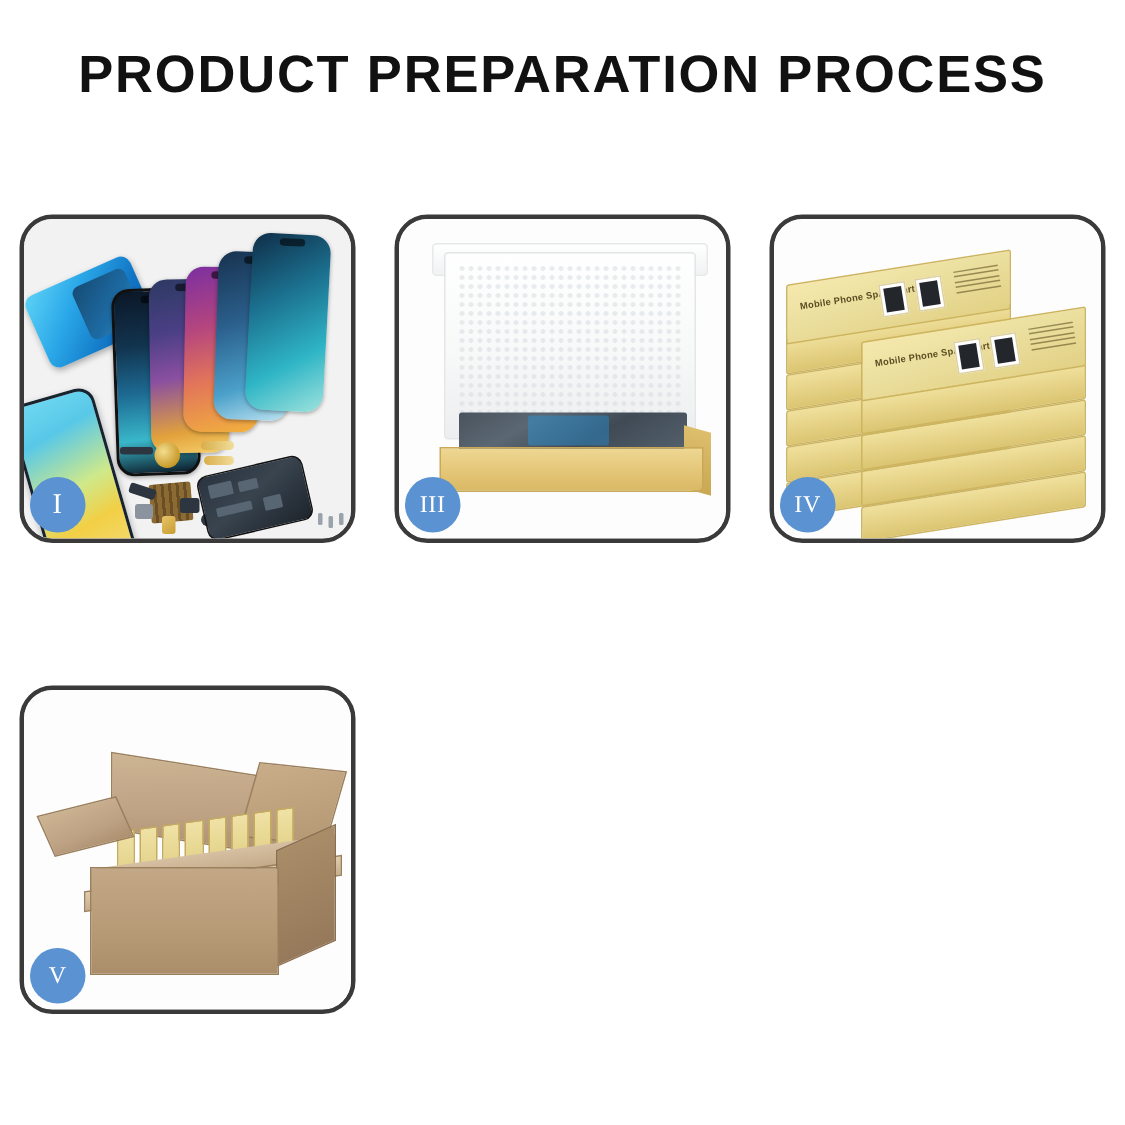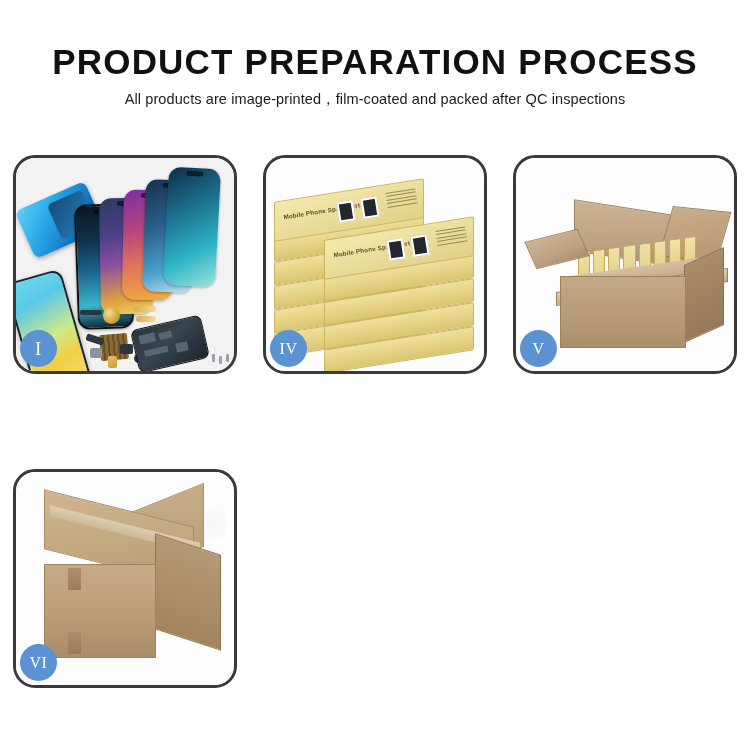--- a/index.html
+++ b/index.html
@@ -5,21 +5,21 @@
   * { box-sizing: border-box; margin: 0; padding: 0; }
 
   body {
     width: 750px;
     height: 750px;
     background: #ffffff;
     font-family: "Liberation Sans", sans-serif;
     overflow: hidden;
   }
 
-  .page { position: relative; width: 750px; height: 616px; background:#fff;margin-top:12px; }
+  .page { position: relative; width: 750px; height: 616px; background:#fff; }
 
   
   .header { padding-top: 32px; text-align: center; }
 
   .main-title {
     font-family: "Liberation Sans", sans-serif;
     font-size: 35px;
     font-weight: bold;
     letter-spacing: 1.2px;
     color: #111111;
@@ -357,21 +357,20 @@
     background:radial-gradient(ellipse at 60% 60%, rgba(235,240,245,.9), rgba(255,255,255,0) 70%);
   }
 </style>
 </head>
 <body>
 
 <div class="page">
 
   <div class="header">
     <div class="main-title">PRODUCT PREPARATION PROCESS</div>
-    <div class="sub-title">All products are image-printed，film-coated and packed after QC inspections</div>
   </div>
 
   <div class="grid">
 
     <div class="panel">
       <div class="panel-media">
         <div class="p1-bg"></div>
         <div class="p1-wrap">
           <div class="lcd-blue"></div>
           <div class="ph ph5"></div>
@@ -400,20 +399,31 @@
             <b style="left:0;top:0;"></b>
               <b style="left:7px;top:2px;"></b>
               <b style="left:14px;top:0;"></b>
           </div>
         </div>
       </div>
       <div class="badge">I</div>
     </div>
 
 
+    <div class="panel">
+      <div class="panel-media">
+        <div class="p3-bg"></div>
+        <div class="obox-lid-flap"></div>
+        <div class="obox-lid"></div>
+        <div class="obox-inner-dark"></div>
+        <div class="obox-side"></div>
+        <div class="obox-front"></div>
+      </div>
+      <div class="badge small">III</div>
+    </div>
 
     <div class="panel">
       <div class="panel-media">
         <div class="p4-bg"></div>
         <div class="stack">
           <div class="ybox" style="left:6px;  top:148px;"></div>
           <div class="ybox" style="left:6px;  top:124px;"></div>
           <div class="ybox" style="left:6px;  top:100px;"></div>
           <div class="ybox" style="left:6px;  top:76px;"></div>
           <div class="ybox" style="left:6px;  top:52px;"></div>
@@ -478,29 +488,15 @@
         </div>
         <div class="carton-rim"></div>
         <div class="flap left"></div>
         <div class="flap frontlip"></div>
         <div class="carton-body-side"></div>
         <div class="carton-body"></div>
       </div>
       <div class="badge small">V</div>
     </div>
 
-    <div class="panel">
-      <div class="panel-media">
-        <div class="p6-bg"></div>
-        <div class="sbox-halo"></div>
-        <div class="sbox-top-r"></div>
-        <div class="sbox-top"></div>
-        <div class="tape-top"></div>
-        <div class="sbox-side"></div>
-        <div class="sbox-front"></div>
-        <div class="tape-f t1"></div>
-        <div class="tape-f t2"></div>
-      </div>
-      <div class="badge small">VI</div>
-    </div>
 
   </div>
 </div>
 
 </body></html>

